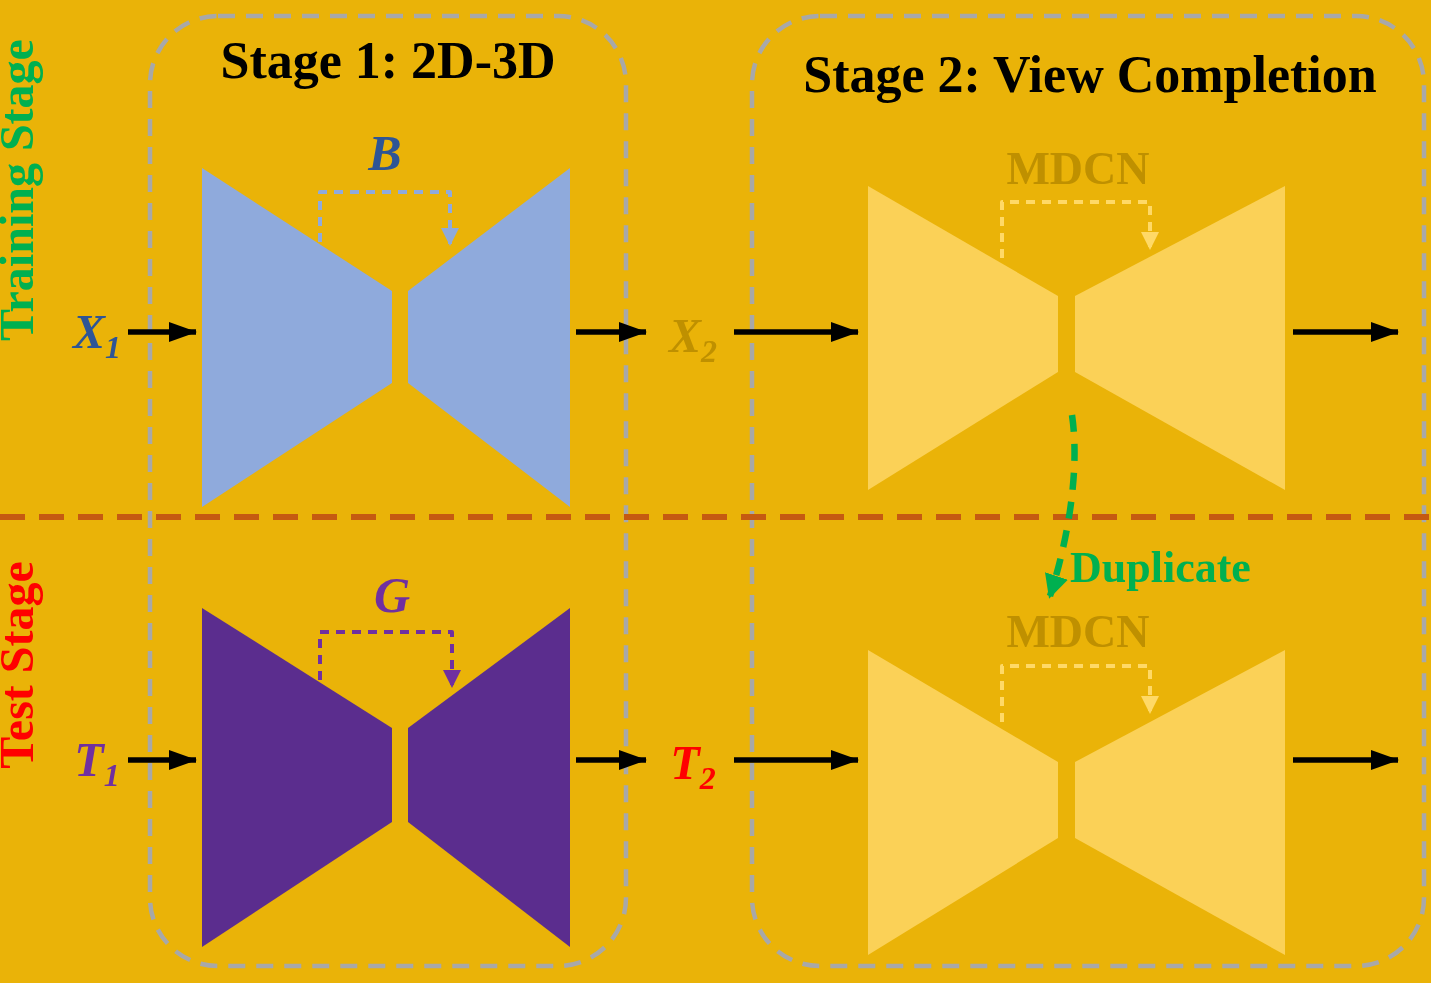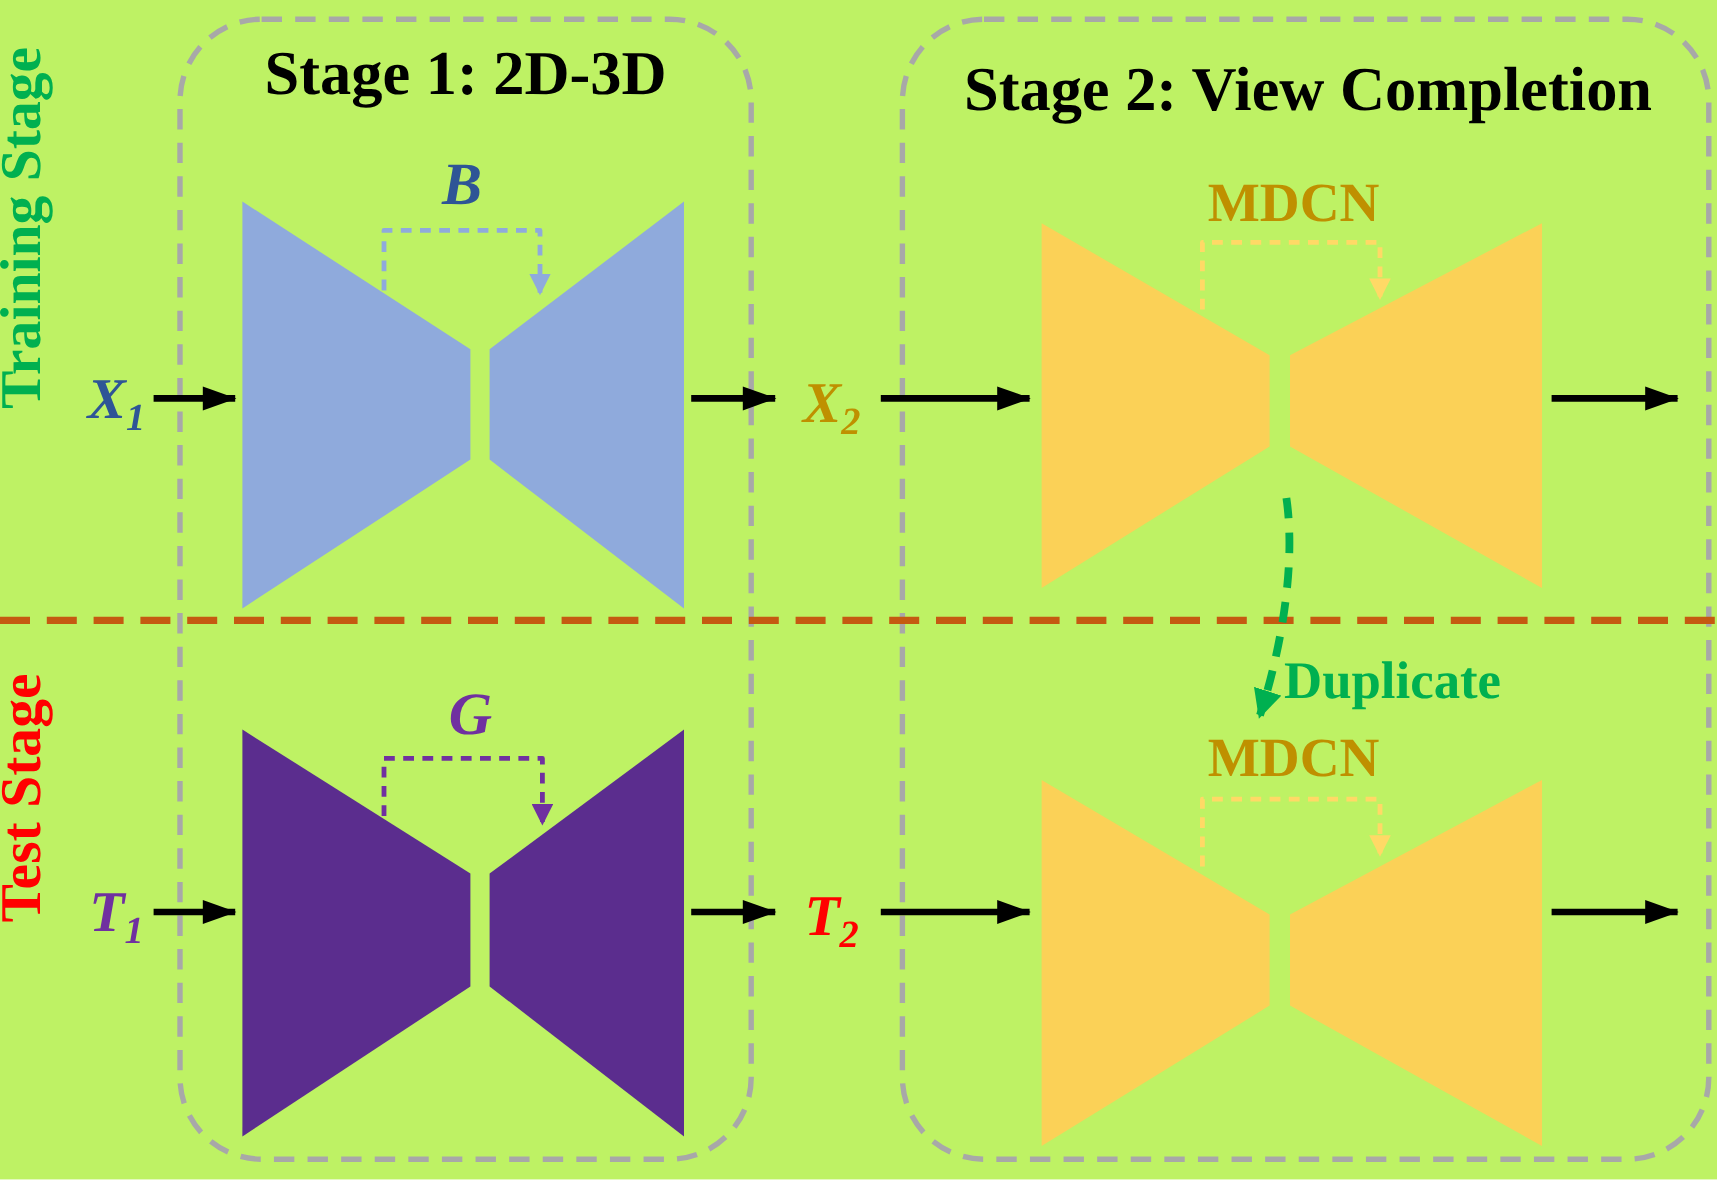--- a/index.html
+++ b/index.html
@@ -4,21 +4,21 @@
 <style>
   html, body {
     margin: 0;
     padding: 0;
     background: #ffffff;
   }
   .canvas {
     position: relative;
     width: 1431px;
     height: 983px;
-    background: #bef264;
+    background: #eab308;
     overflow: hidden;
   }
   svg text {
     font-family: "Liberation Serif", serif;
   }
 </style>
 </head>
 <body>
 
 <div class="canvas">

